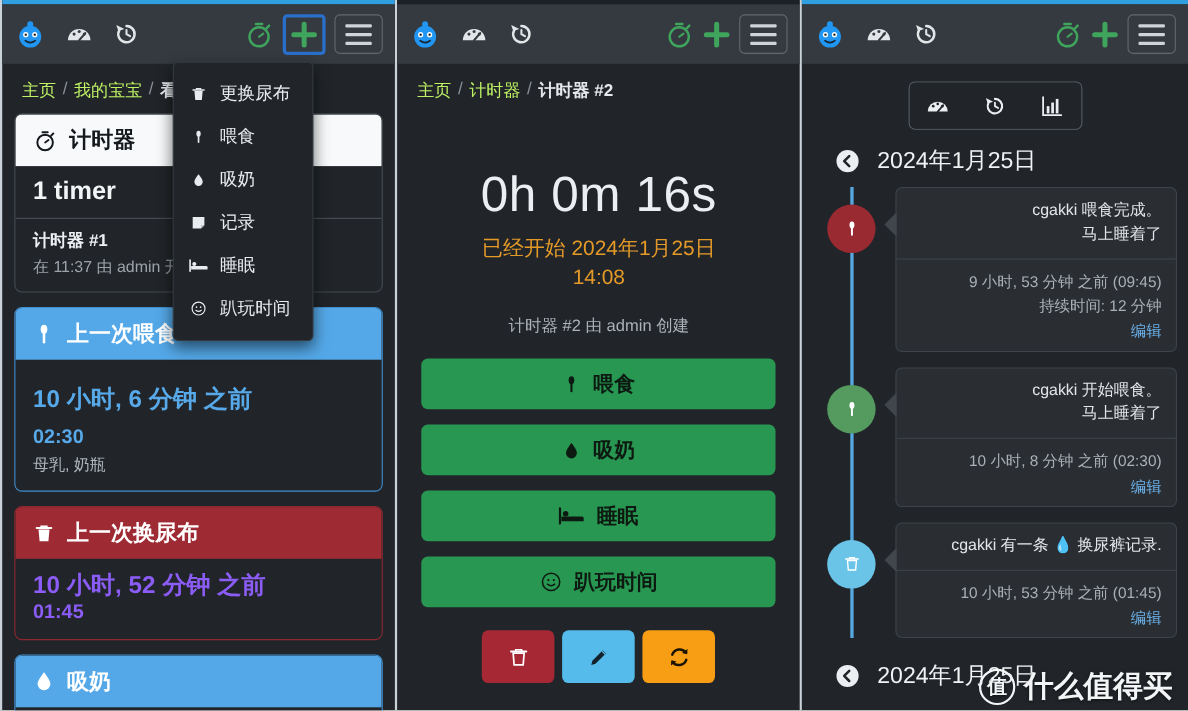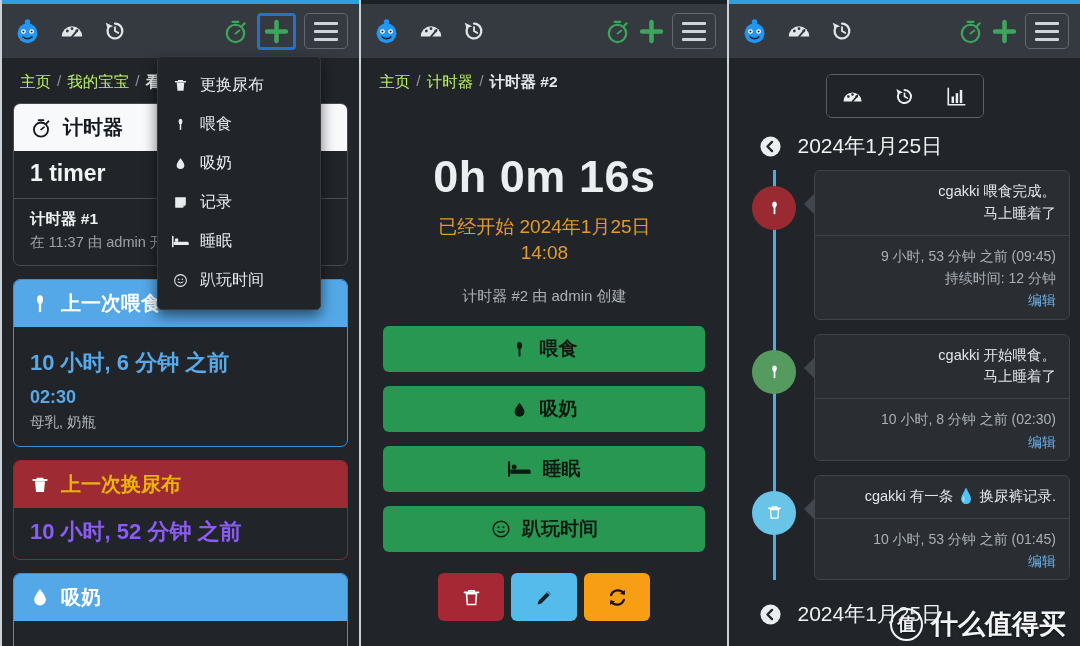--- a/index.html
+++ b/index.html
@@ -54,48 +54,48 @@
   .cards { padding: 0 11px; display: flex; flex-direction: column; gap: 13px; }
   .card { border-radius: 7px; overflow: hidden; border: 1px solid #454b51; background: #212529; }
   .card-hd {
     display: flex; align-items: center; gap: 11px;
     padding: 10px 16px; font-size: 20px; font-weight: 600;
   }
   .card.white .card-hd { background: #f7f9fa; color: #15191d; }
   .card.blue  { border-color: #3f8fd0; }
   .card.blue .card-hd { background: #54a8e8; color: #ffffff; }
   .card.red   { border-color: #8d2830; }
-  .card.red .card-hd  { background: #9e2b33; color: #eab308; }
+  .card.red .card-hd  { background: #9e2b33; color: #ffffff; }
   .card-body { padding: 11px 16px 14px 16px; }
   .timers-count { font-size: 23px; font-weight: bold; color: #f2f4f6; padding: 9px 16px 11px 16px; border-bottom: 1px solid #4a5056; }
   .timer-row { padding: 10px 16px 13px 16px; }
   .timer-row .t1 { font-size: 15.5px; font-weight: bold; color: #eef1f3; }
   .timer-row .t2 { font-size: 14.5px; color: #9ca2a8; margin-top: 3px; }
   .big-rel { font-size: 22px; font-weight: bold; line-height: 1.15; }
   .mid-time { font-size: 18px; font-weight: bold; margin-top: 1px; }
   .sub-note { font-size: 14.5px; color: #aeb4ba; margin-top: 5px; }
   .blue-txt { color: #57a9e9; margin-top: 12px; }
   .red-txt  { color: #8b5cf6; }
 
   
   .dropdown {
-    position: absolute; left: 155px; top: 56px; width: 164px;
+    position: absolute; left: 155px; top: 56px; width: 128px;
     background: #212529; border: 1px solid #343a40; border-radius: 5px;
     box-shadow: 0 6px 14px rgba(0,0,0,.55); padding: 9px 0; z-index: 40;
   }
   .dd-item {
     display: flex; align-items: center; gap: 11px;
     padding: 9px 14px; font-size: 16px; color: #e9ecef; cursor: pointer; white-space: nowrap;
   }
   .dd-ico { width: 17px; display: inline-flex; justify-content: center; color: #e9ecef; }
 
   
   .mid-body { padding: 0 22px; text-align: center; }
   .timer-big {
-    font-size: 45px; color: #eceff1; font-weight: 700; letter-spacing: .5px;
+    font-size: 45px; color: #eceff1; font-weight: 400; letter-spacing: .5px;
     margin-top: 48px;
   }
   .timer-started { font-size: 19px; color: #e59a28; line-height: 1.35; margin-top: 11px; }
   .timer-meta { font-size: 15px; color: #acb2b8; margin-top: 22px; }
   .act-btns { margin-top: 20px; display: flex; flex-direction: column; gap: 14px; }
   .act-btn {
     background: #289751; border: none; border-radius: 6px; color: #0d1a11;
     font-size: 19px; font-weight: 600; height: 46px;
     display: flex; align-items: center; justify-content: center; gap: 11px; cursor: pointer;
   }
@@ -253,20 +253,21 @@
         <div class="card-hd">
           <svg width="20" height="20" viewBox="0 0 24 24">
               <path d="M4 6 h16" stroke="#fff" stroke-width="2.2" stroke-linecap="round"></path>
               <path d="M9 6 V4.2 h6 V6" stroke="#fff" stroke-width="2" fill="none"></path>
               <path d="M6 7.5 h12 l-1.2 13 H7.2 Z" fill="#fff"></path>
             </svg>
           <span>上一次换尿布</span>
         </div>
         <div class="card-body">
           <div class="big-rel red-txt">10 小时, 52 分钟 之前</div>
+          <div class="mid-time red-txt">01:45</div>
         </div>
       </div>
 
       <div class="card blue">
         <div class="card-hd">
           <svg width="20" height="20" viewBox="0 0 24 24">
               <path d="M12 2.5 C12 2.5 5 11 5 15.2 a7 7 0 0 0 14 0 C19 11 12 2.5 12 2.5 Z" fill="#ffffff"></path>
             </svg>
           <span>吸奶</span>
         </div>

